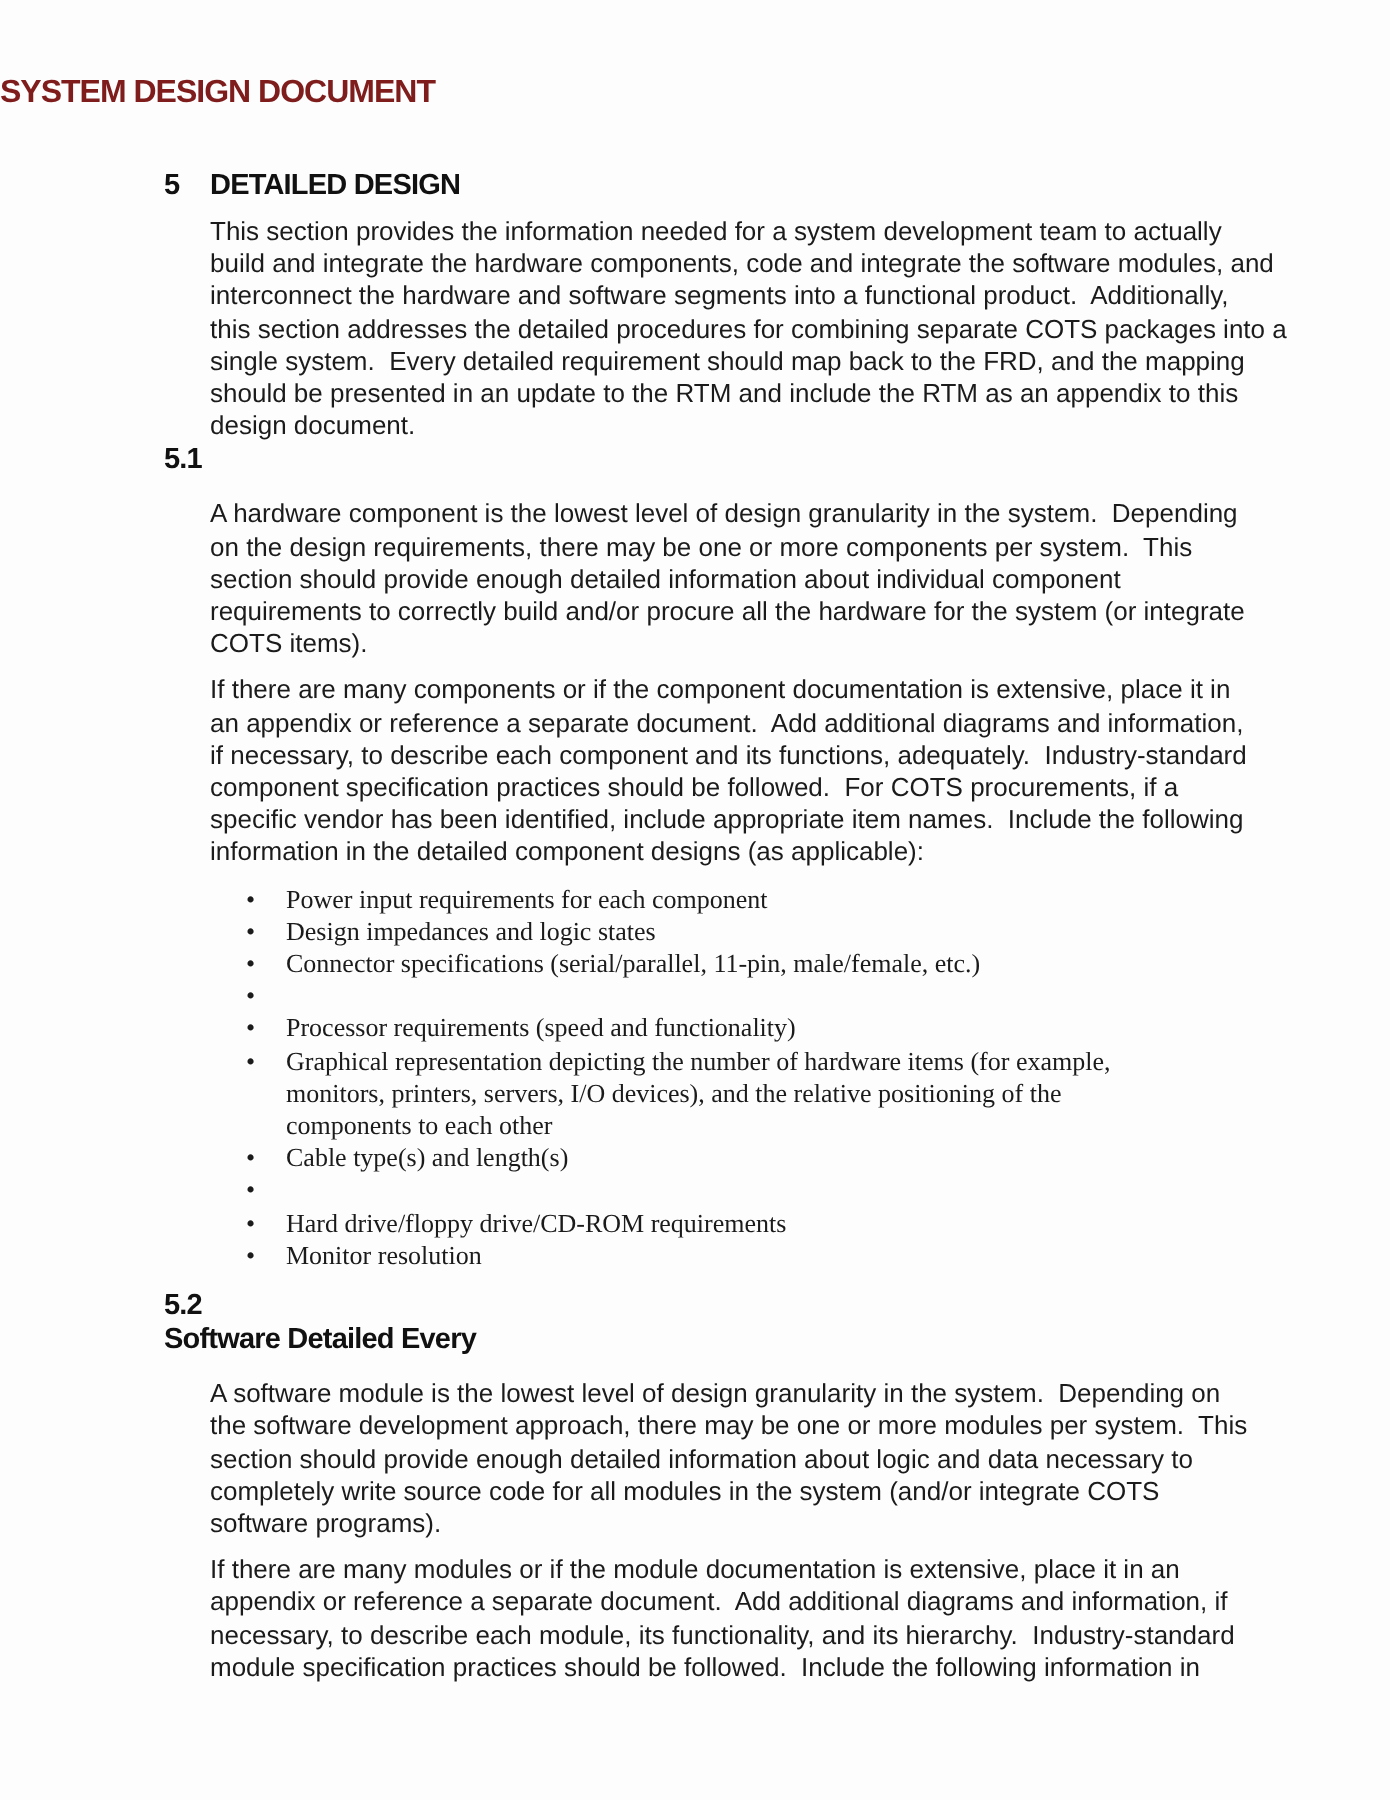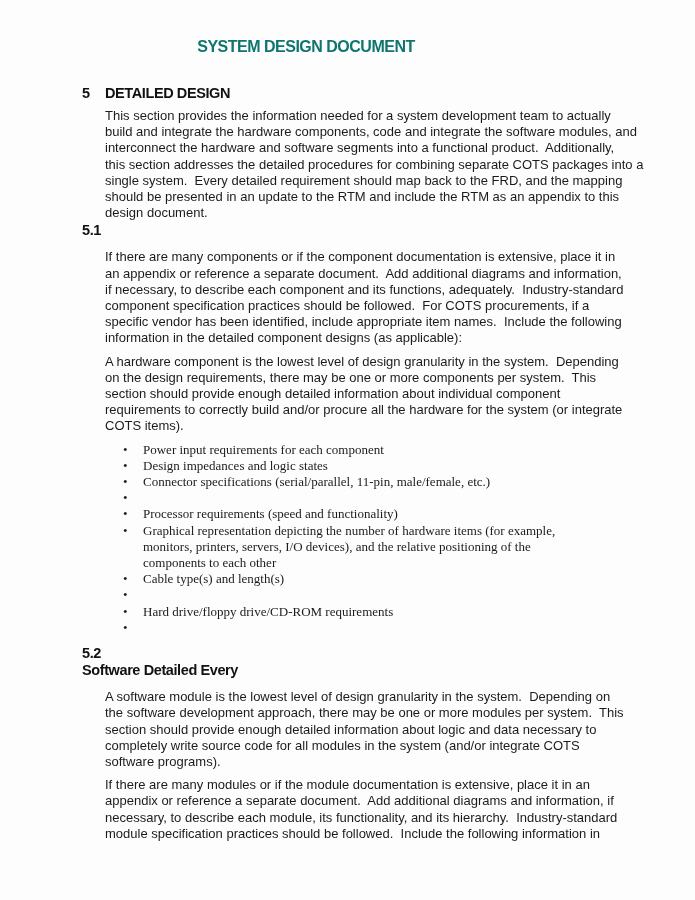--- a/index.html
+++ b/index.html
@@ -9,27 +9,27 @@
     height: 900px;
     margin: 0 auto;
     background: #fdfdfd;
     box-sizing: border-box;
     padding-top: 38px;
     overflow: hidden;
     color: #1b1b1b;
   }
   .doc-title {
     margin: 0 83px 0 0;
-    text-align: center;
+    text-align: left;
     font-family: "Liberation Sans", sans-serif;
     font-weight: bold;
     font-size: 16px;
     line-height: 18px;
     letter-spacing: -0.5px;
-    color: #0f766e;
+    color: #7f1d1d;
   }
   .heading {
     display: flex;
     margin: 0 0 10px 82px;
     font-family: "Liberation Sans", sans-serif;
     font-weight: bold;
     font-size: 14.5px;
     line-height: 17px;
     letter-spacing: -0.4px;
     color: #111;
@@ -74,31 +74,31 @@
 this section addresses the detailed procedures for combining separate COTS packages into a
 single system.  Every detailed requirement should map back to the FRD, and the mapping
 should be presented in an update to the RTM and include the RTM as an appendix to this
 design document.</div>
   </div>
 
   <div>
     <div class="heading h-51">
       <span class="h-num">5.1</span>
     </div>
+    <div class="para">A hardware component is the lowest level of design granularity in the system.  Depending
+on the design requirements, there may be one or more components per system.  This
+section should provide enough detailed information about individual component
+requirements to correctly build and/or procure all the hardware for the system (or integrate
+COTS items).</div>
     <div class="para">If there are many components or if the component documentation is extensive, place it in
 an appendix or reference a separate document.  Add additional diagrams and information,
 if necessary, to describe each component and its functions, adequately.  Industry-standard
 component specification practices should be followed.  For COTS procurements, if a
 specific vendor has been identified, include appropriate item names.  Include the following
 information in the detailed component designs (as applicable):</div>
-    <div class="para">A hardware component is the lowest level of design granularity in the system.  Depending
-on the design requirements, there may be one or more components per system.  This
-section should provide enough detailed information about individual component
-requirements to correctly build and/or procure all the hardware for the system (or integrate
-COTS items).</div>
 
     <div class="bullet-list">
       <div class="bullet-row">
         <span class="bullet-dot">•</span>
         <span class="bullet-text">Power input requirements for each component</span>
       </div>
       <div class="bullet-row">
         <span class="bullet-dot">•</span>
         <span class="bullet-text">Design impedances and logic states</span>
       </div>
@@ -125,20 +125,21 @@
       </div>
       <div class="bullet-row">
         <span class="bullet-dot">•</span>
       </div>
       <div class="bullet-row">
         <span class="bullet-dot">•</span>
         <span class="bullet-text">Hard drive/floppy drive/CD-ROM requirements</span>
       </div>
       <div class="bullet-row">
         <span class="bullet-dot">•</span>
+        <span class="bullet-text">Monitor resolution</span>
       </div>
     </div>
   </div>
 
   <div>
     <div class="heading h-52">
       <span class="h-num">5.2</span>
       <span class="h-title">Software Detailed Every</span>
     </div>
     <div class="para">A software module is the lowest level of design granularity in the system.  Depending on

